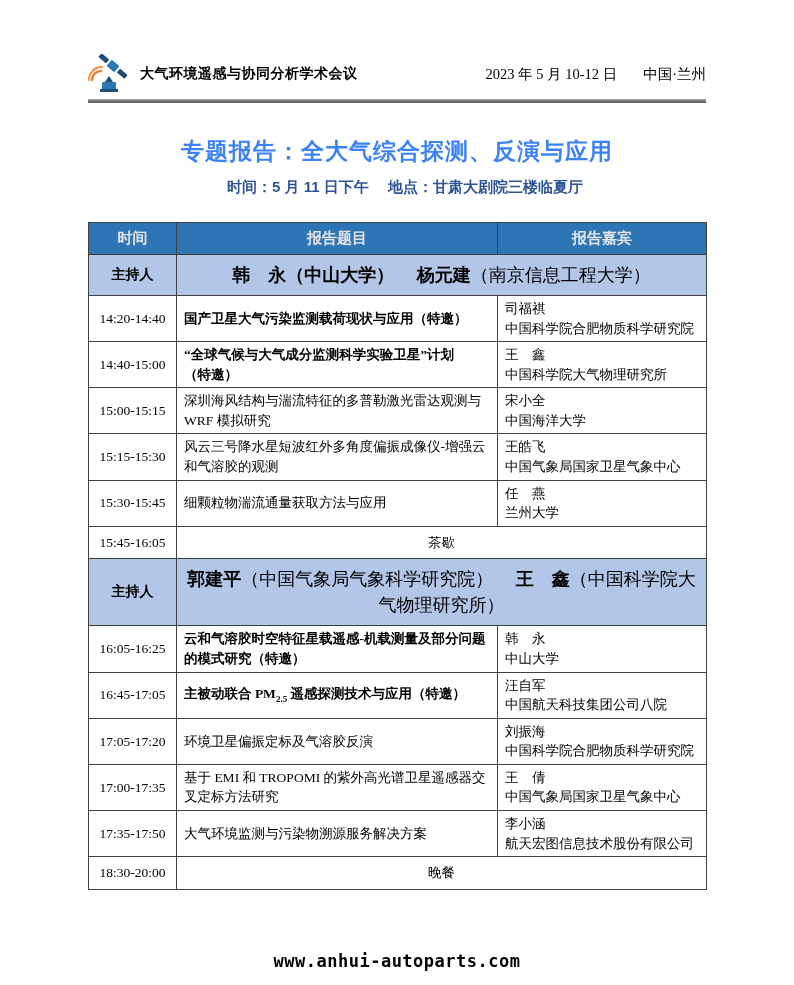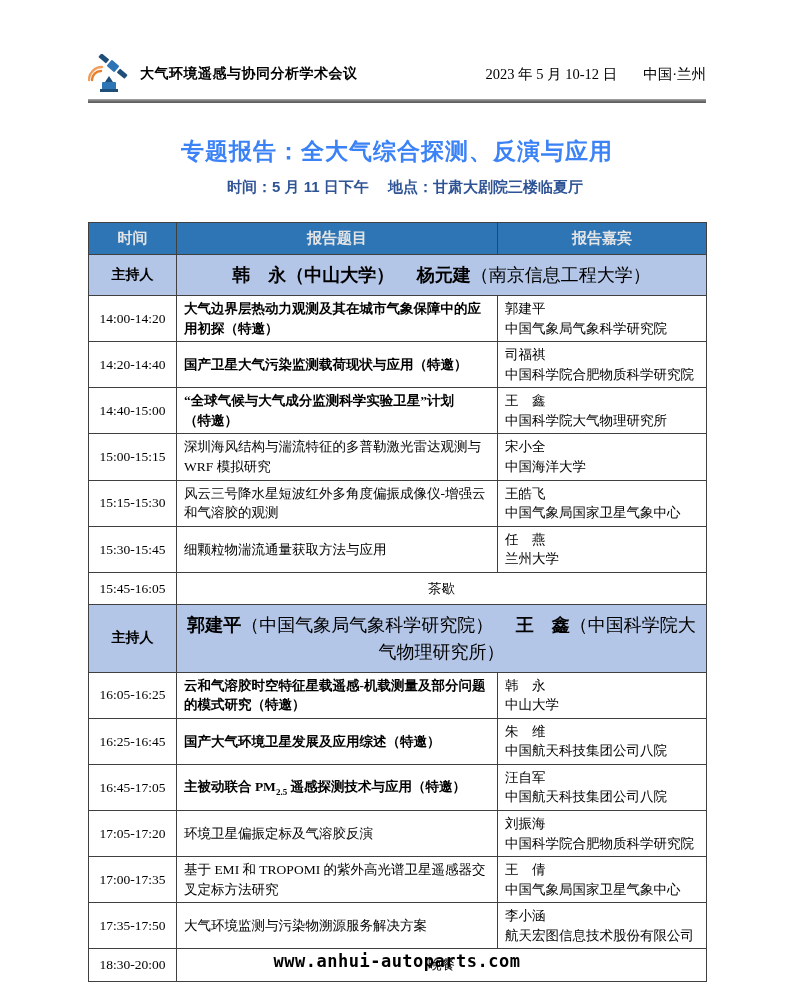--- a/index.html
+++ b/index.html
@@ -92,28 +92,20 @@
         <th>报告题目</th>
         <th>报告嘉宾</th>
       </tr>
     </thead>
     <tbody>
         <tr class="chair-row">
           <td class="time-cell">主持人</td>
           <td colspan="2" class="chair-cell"><span class="b">韩　永（中山大学）</span><span>　 </span><span class="b">杨元建</span><span>（南京信息工程大学）</span></td>
         </tr>
         <tr class="two">
-          <td class="time-cell">14:00-14:20</td>
-          <td class="title-cell" style="white-space: pre-wrap;"><span class="b">大气边界层热动力观测及其在城市气象保障中的应用初探（特邀）</span></td>
-          <td>
-            <div class="guest-name">郭建平</div>
-            <div class="guest-affil">中国气象局气象科学研究院</div>
-          </td>
-        </tr>
-        <tr class="two">
           <td class="time-cell">14:20-14:40</td>
           <td class="title-cell" style="white-space: pre-wrap;"><span class="b">国产卫星大气污染监测载荷现状与应用（特邀）</span></td>
           <td>
             <div class="guest-name">司福祺</div>
             <div class="guest-affil">中国科学院合肥物质科学研究院</div>
           </td>
         </tr>
         <tr class="two">
           <td class="time-cell">14:40-15:00</td>
           <td class="title-cell" style="white-space: pre-wrap;"><span class="b">“全球气候与大气成分监测科学实验卫星”计划
@@ -157,28 +149,20 @@
         </tr>
         <tr class="two">
           <td class="time-cell">16:05-16:25</td>
           <td class="title-cell" style="white-space: pre-wrap;"><span class="b">云和气溶胶时空特征星载遥感-机载测量及部分问题的模式研究（特邀）</span></td>
           <td>
             <div class="guest-name">韩　永</div>
             <div class="guest-affil">中山大学</div>
           </td>
         </tr>
         <tr class="two">
-          <td class="time-cell">16:25-16:45</td>
-          <td class="title-cell" style="white-space: pre-wrap;"><span class="b">国产大气环境卫星发展及应用综述（特邀）</span></td>
-          <td>
-            <div class="guest-name">朱　维</div>
-            <div class="guest-affil">中国航天科技集团公司八院</div>
-          </td>
-        </tr>
-        <tr class="two">
           <td class="time-cell">16:45-17:05</td>
           <td class="title-cell" style="white-space: pre-wrap;"><span class="b">主被动联合 PM</span><sub class="b">2.5</sub><span class="b"> 遥感探测技术与应用（特邀）</span></td>
           <td>
             <div class="guest-name">汪自军</div>
             <div class="guest-affil">中国航天科技集团公司八院</div>
           </td>
         </tr>
         <tr class="two">
           <td class="time-cell">17:05-17:20</td>
           <td class="title-cell" style="white-space: pre-wrap;"><span>环境卫星偏振定标及气溶胶反演</span></td>

